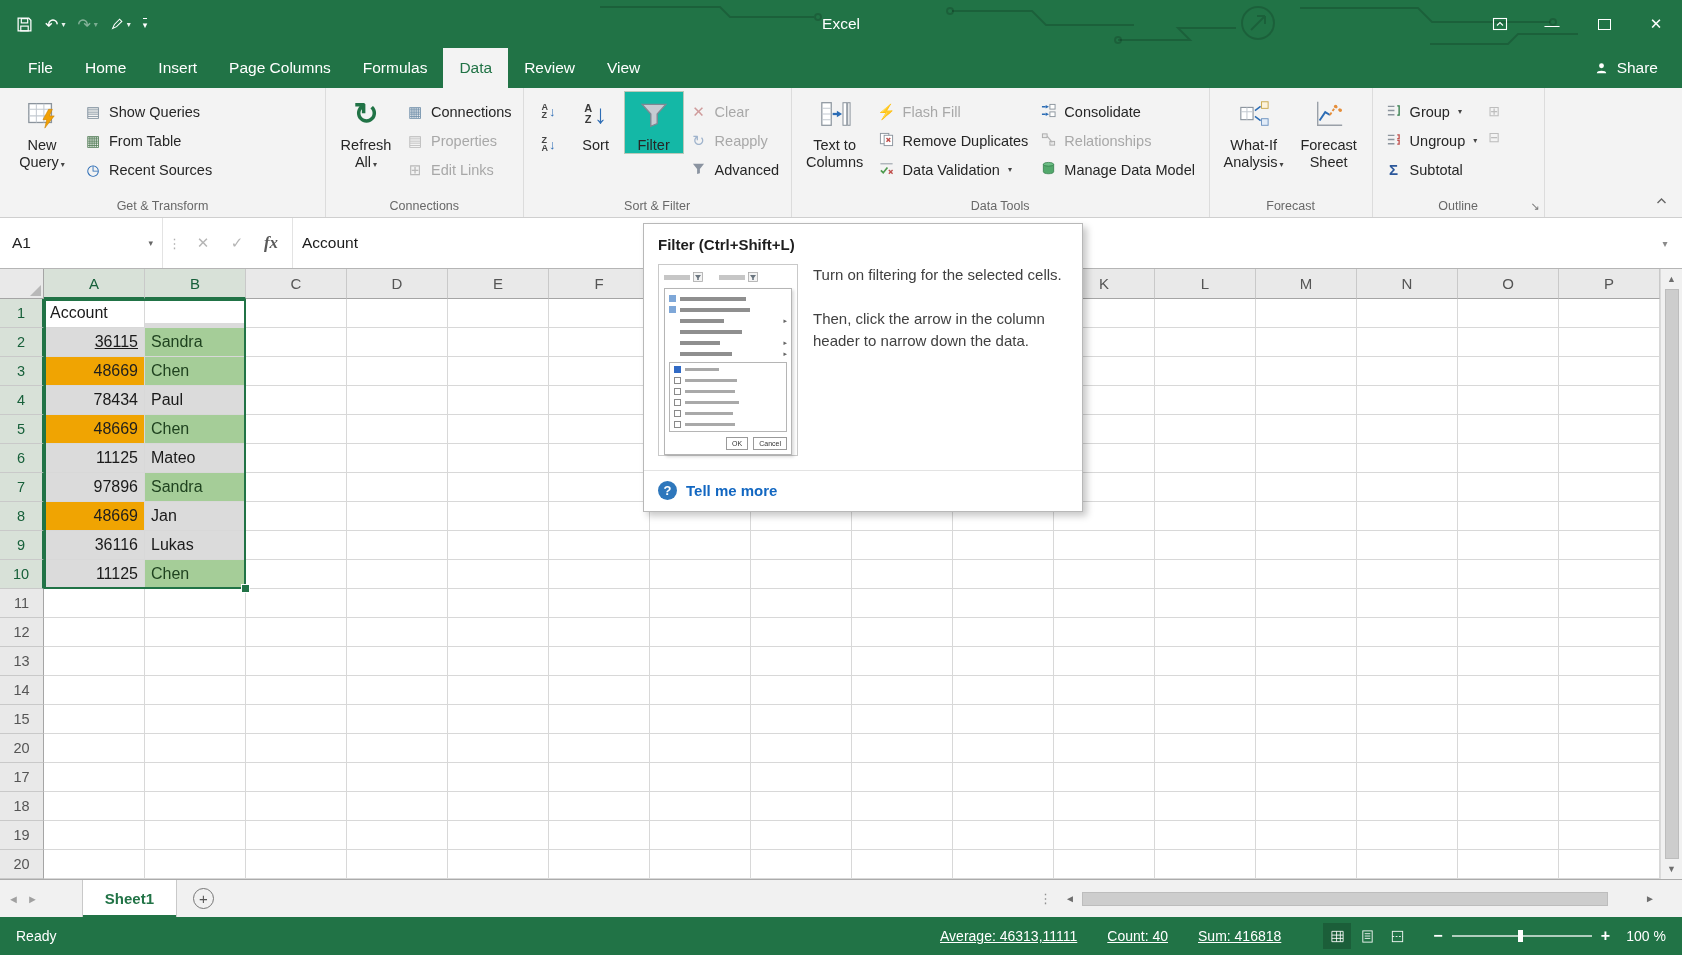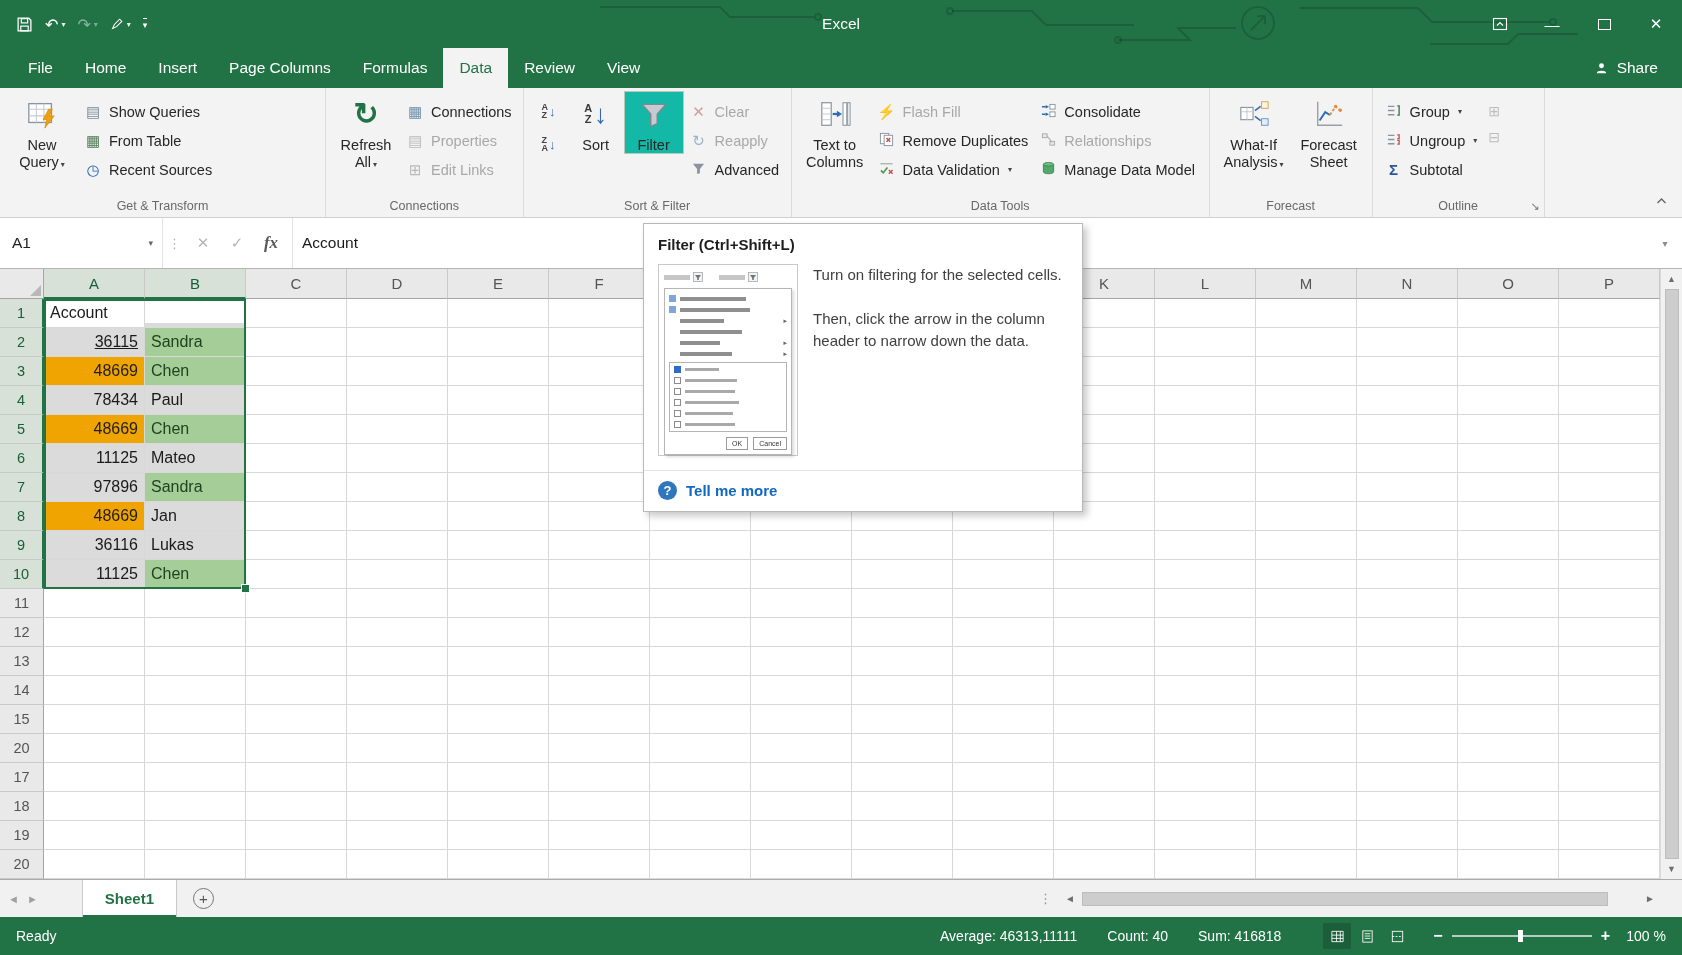--- a/index.html
+++ b/index.html
@@ -124,21 +124,21 @@
   .hsplit{display:flex;align-items:center;color:#909090;font-size:13px;padding:0 8px;}
   .hscroll{width:600px;display:flex;align-items:center;}
   .hscroll .harrow{font-size:10px;color:#6E6E6E;padding:0 5px;}
   .htrack{flex:1;height:16px;background:#F1F1F1;position:relative;}
   .hthumb{position:absolute;left:2px;top:1px;bottom:1px;width:94%;background:#CDCDCD;border:1px solid #BDBDBD;box-sizing:border-box;}
   .scorner{width:22px;}
 
   
   .statusbar{height:38px;background:#217346;color:#fff;display:flex;align-items:center;font-size:14px;flex:none;}
   .sb-ready{padding-left:16px;}
-  .sb-stat{margin-right:30px;}
+  .sb-stat{margin-right:30px;text-decoration:underline;}
   .sb-stat.last{margin-right:42px;}
   .viewbtns{display:flex;gap:2px;margin-right:22px;}
   .vbtn{width:28px;height:26px;display:flex;align-items:center;justify-content:center;}
   .vbtn.active{background:rgba(0,0,0,.18);}
   .zoomctl{display:flex;align-items:center;gap:9px;}
   .zbtn{font-size:16px;font-weight:bold;}
   .zoomslider{position:relative;width:140px;height:18px;}
   .ztrack{position:absolute;left:0;right:0;top:8px;height:2px;background:rgba(255,255,255,.65);}
   .zthumb{position:absolute;left:66px;top:3px;width:5px;height:12px;background:#fff;}
   .zoomlabel{margin:0 16px 0 10px;width:46px;text-align:right;}

